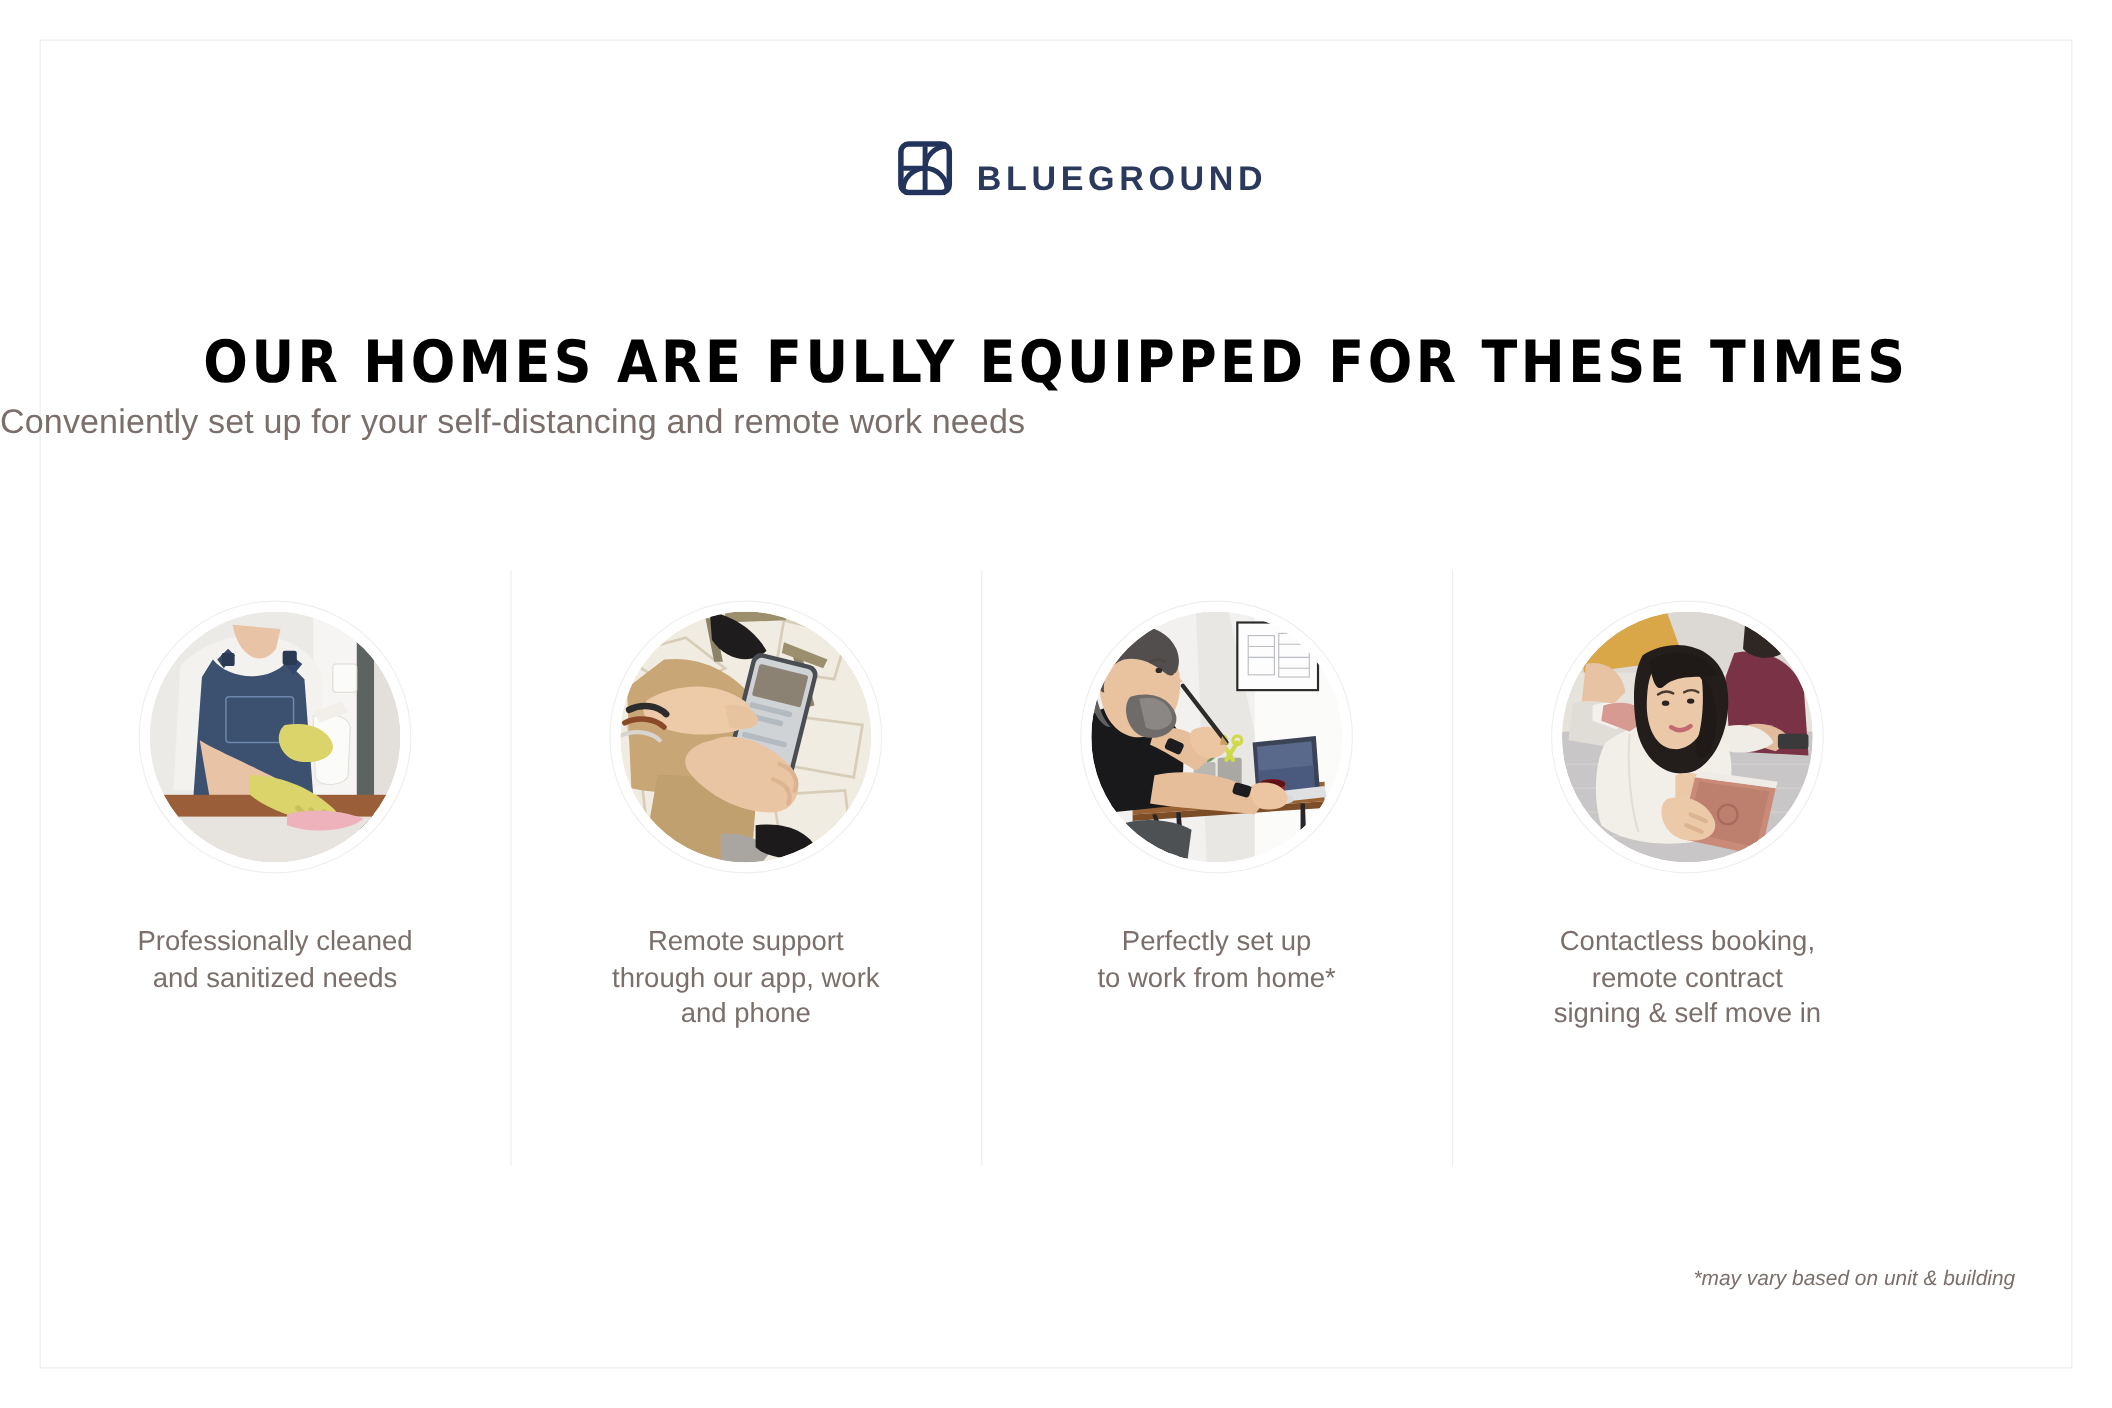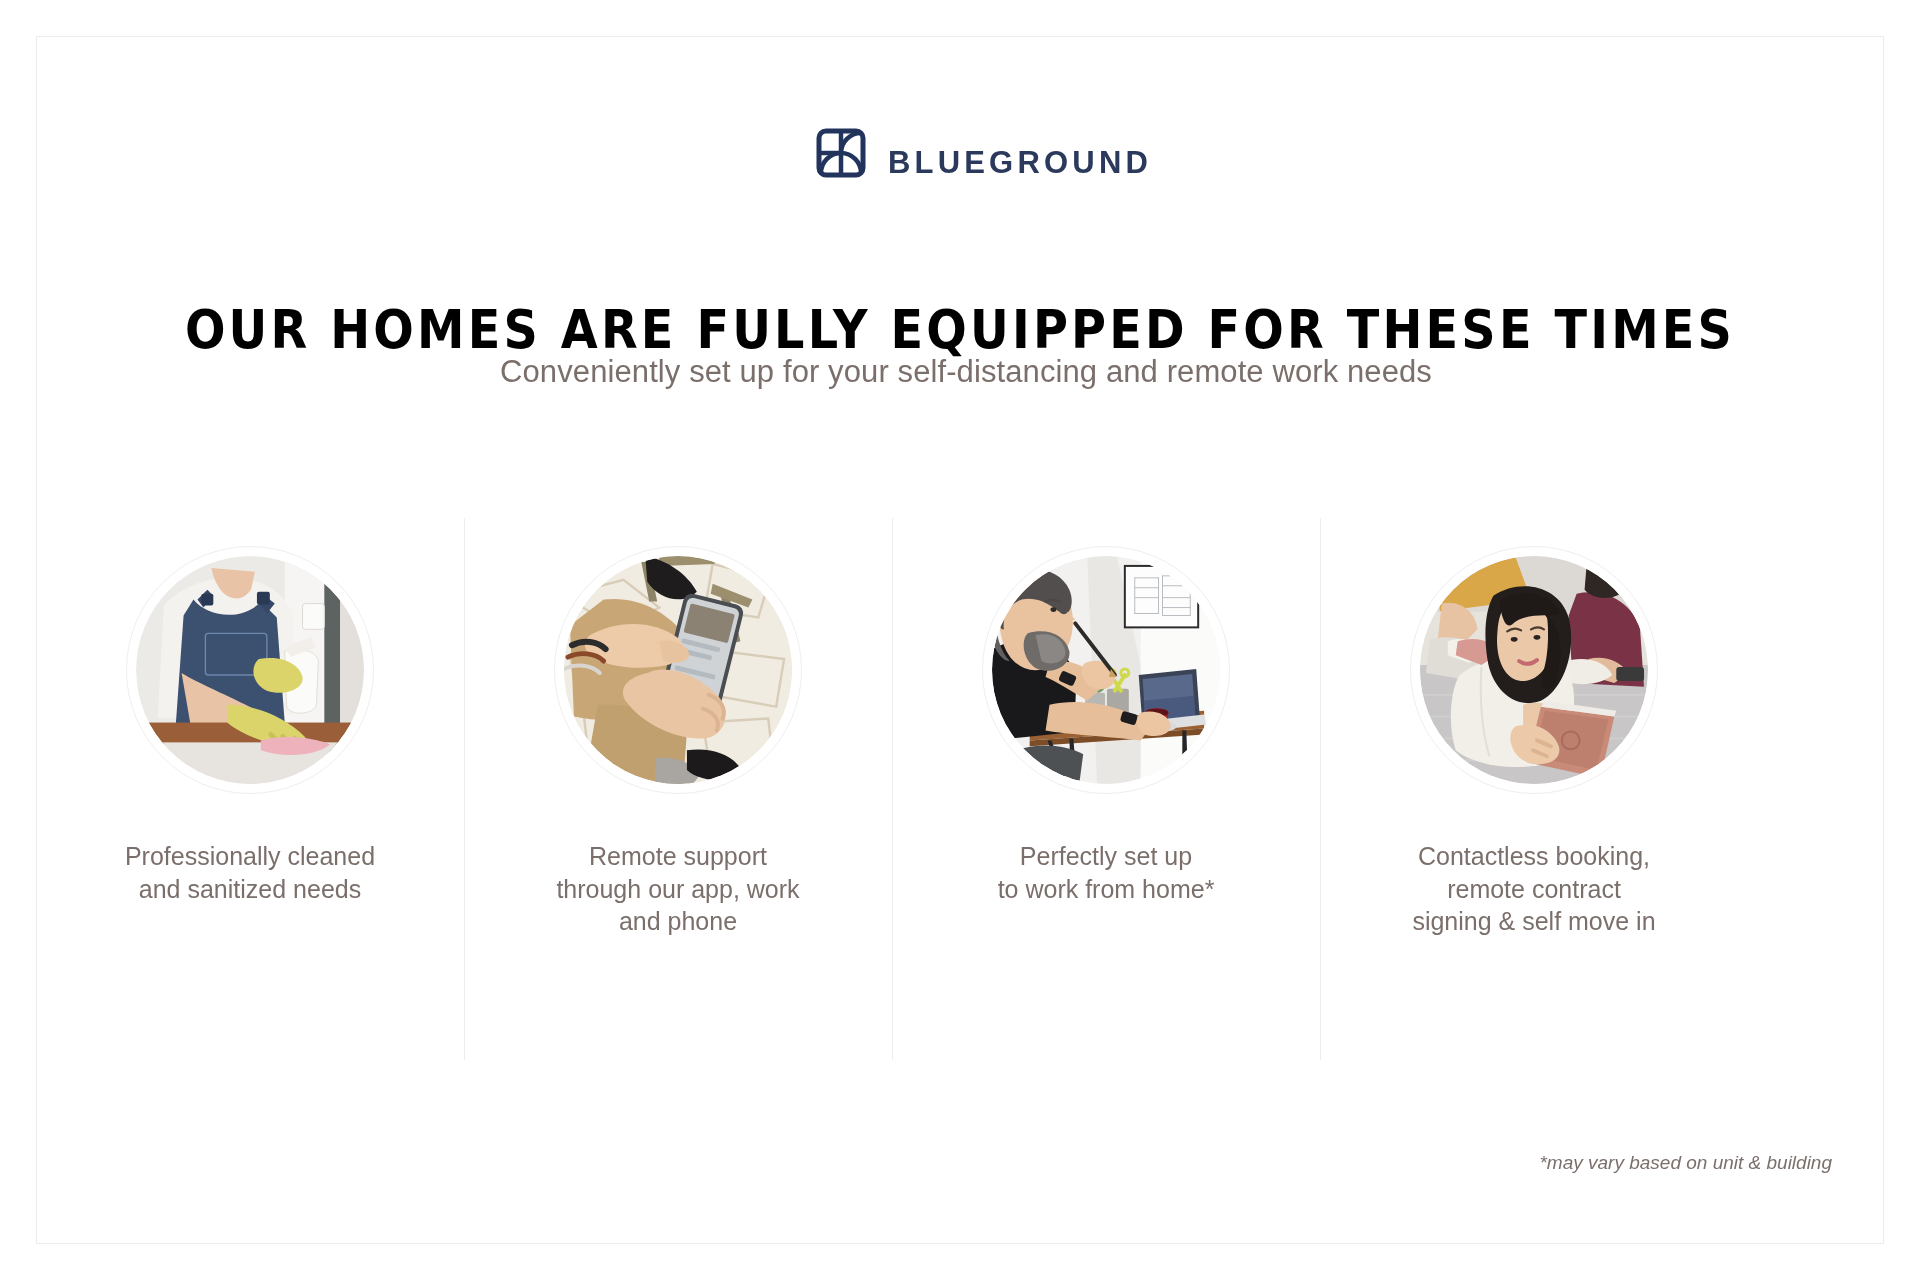--- a/index.html
+++ b/index.html
@@ -34,24 +34,23 @@
     text-align:center;
     font-size:53px; font-weight:bold;
     letter-spacing:3.2px;
     color:#000000;
     font-family:"DejaVu Sans", sans-serif;
     font-stretch:condensed;
     white-space:nowrap;
     margin-top:41px;
   }
   .subtitle {
-    position:absolute; top:354px; left:0; width:1920px;
-    text-align:center;
+    position:absolute; top:366px; left:0; width:1920px;
     font-size:31px; font-weight:normal;
-    color:#7b6f6b; letter-spacing:0.1px;padding-left:12px;
+    color:#7b6f6b; letter-spacing:0.1px;
   }
 
   
   .columns {
     position:absolute; top:518px; left:36px;
     width:1712px; height:542px;
     display:flex;
   }
   .col {
     flex:1 1 0; position:relative;

